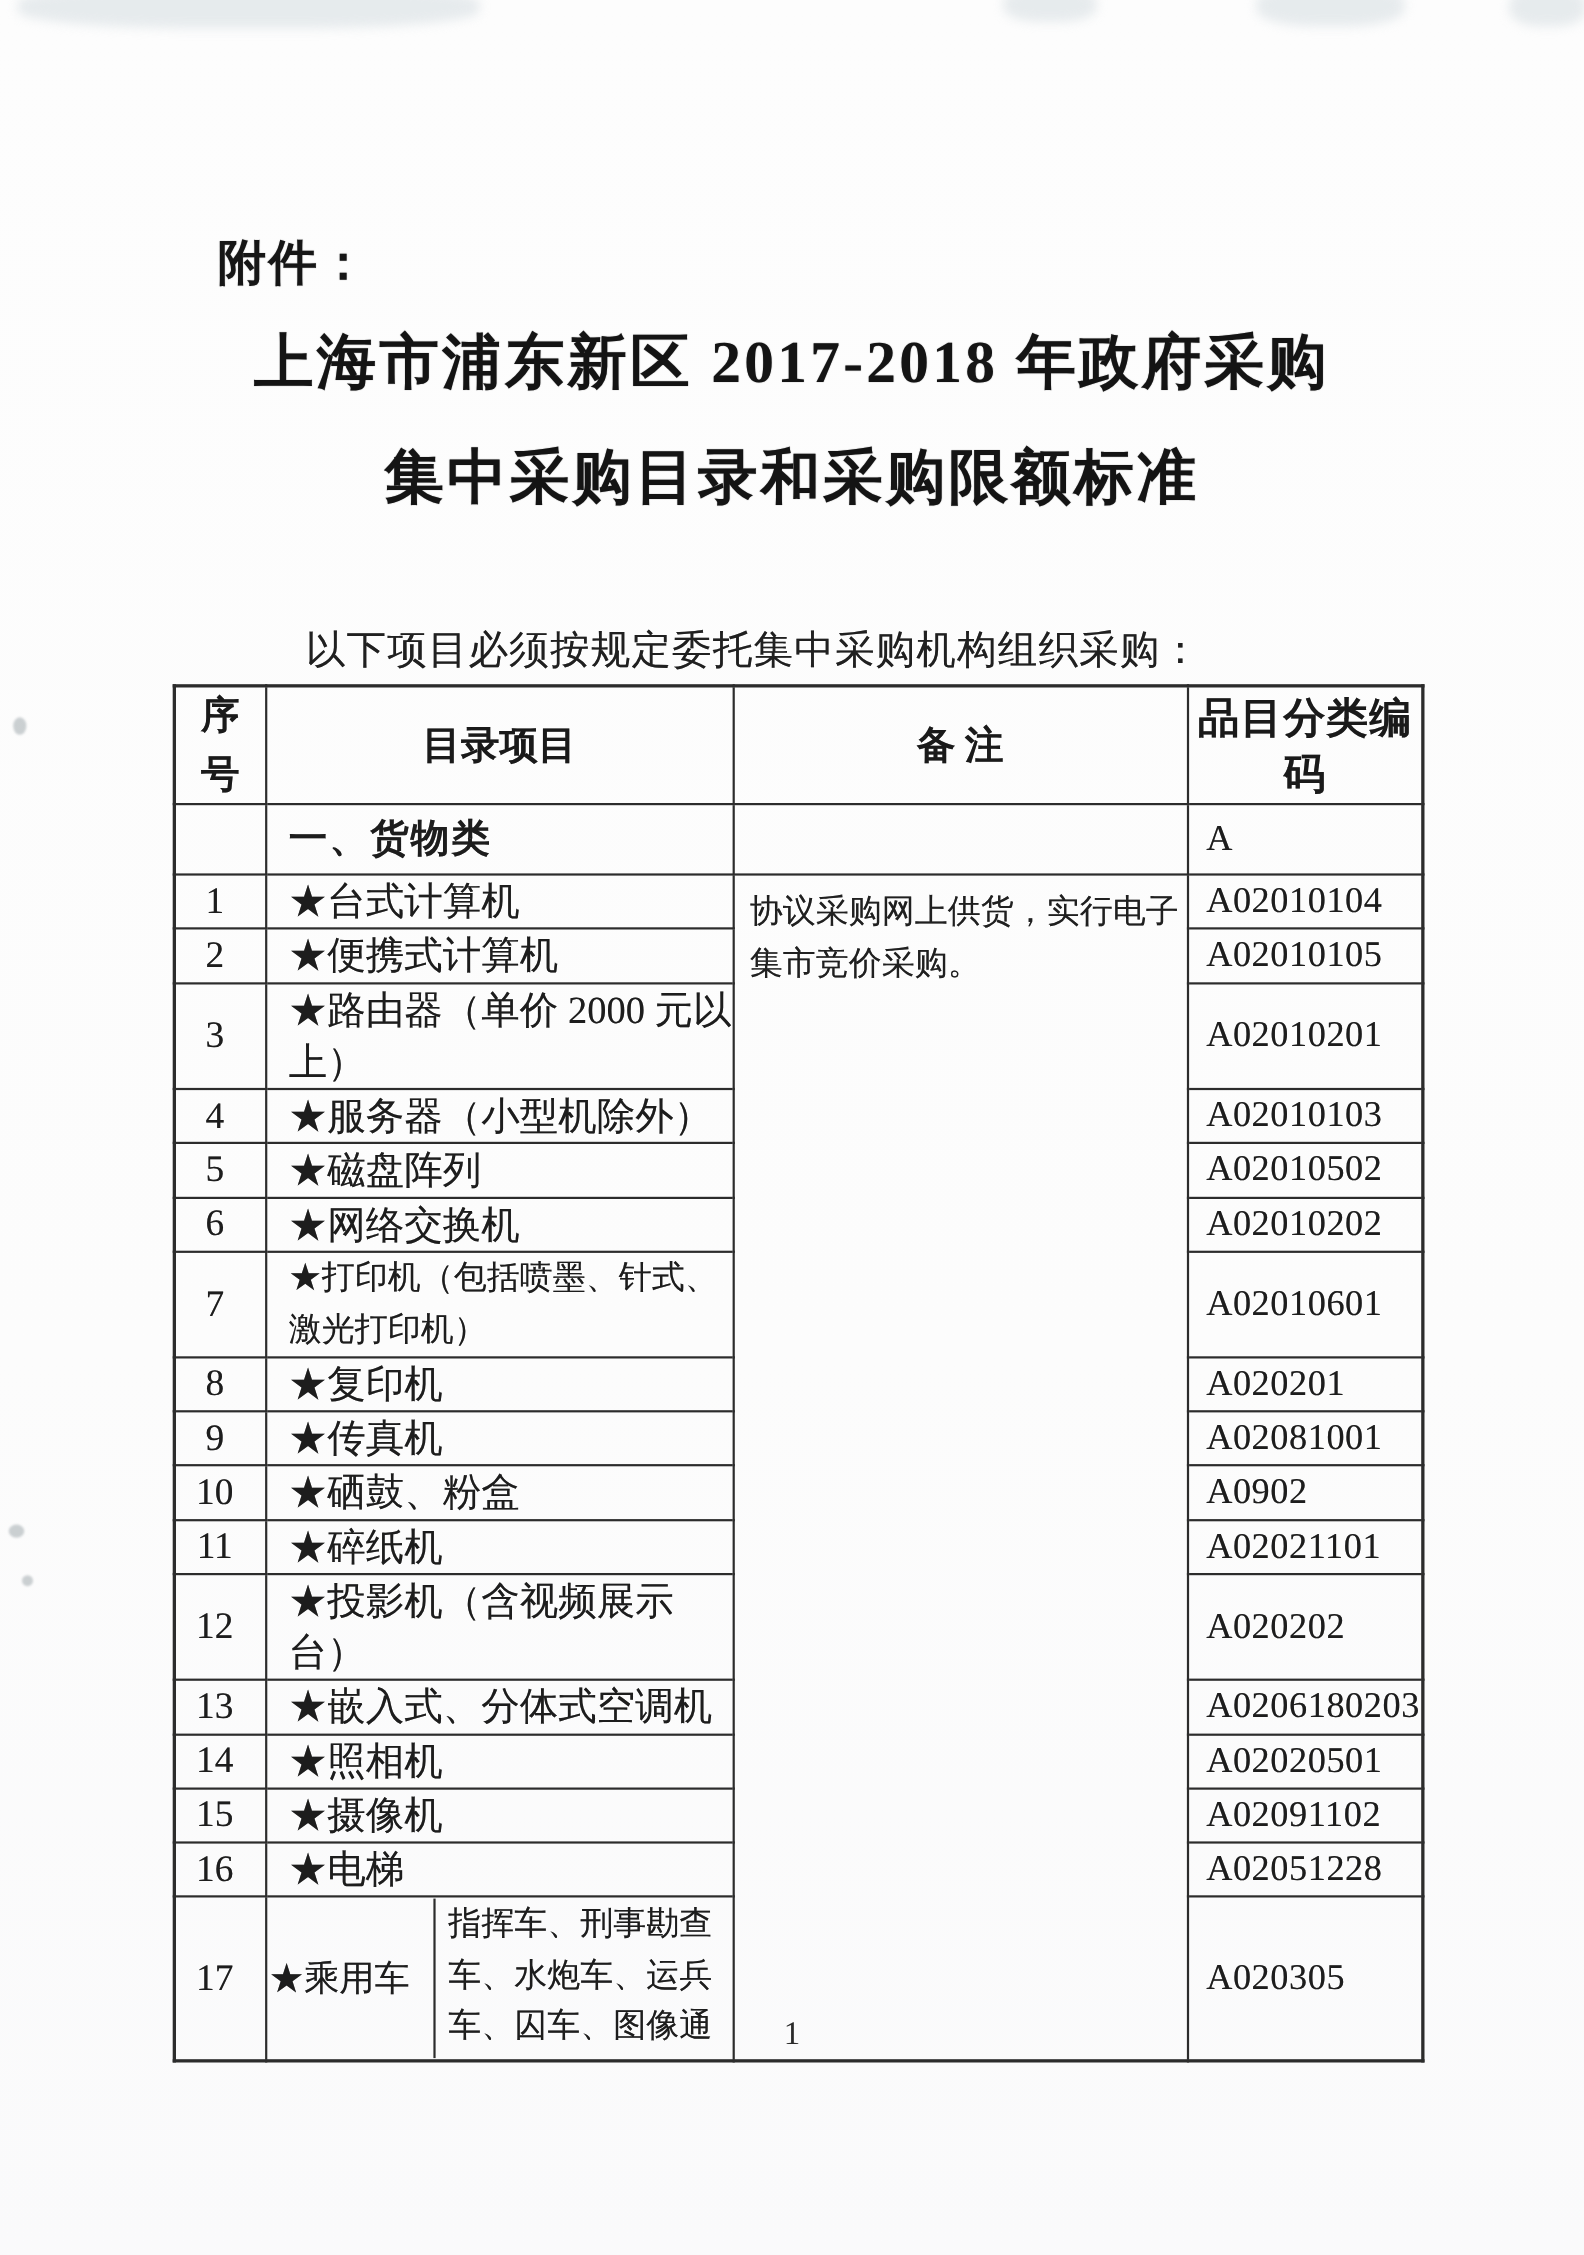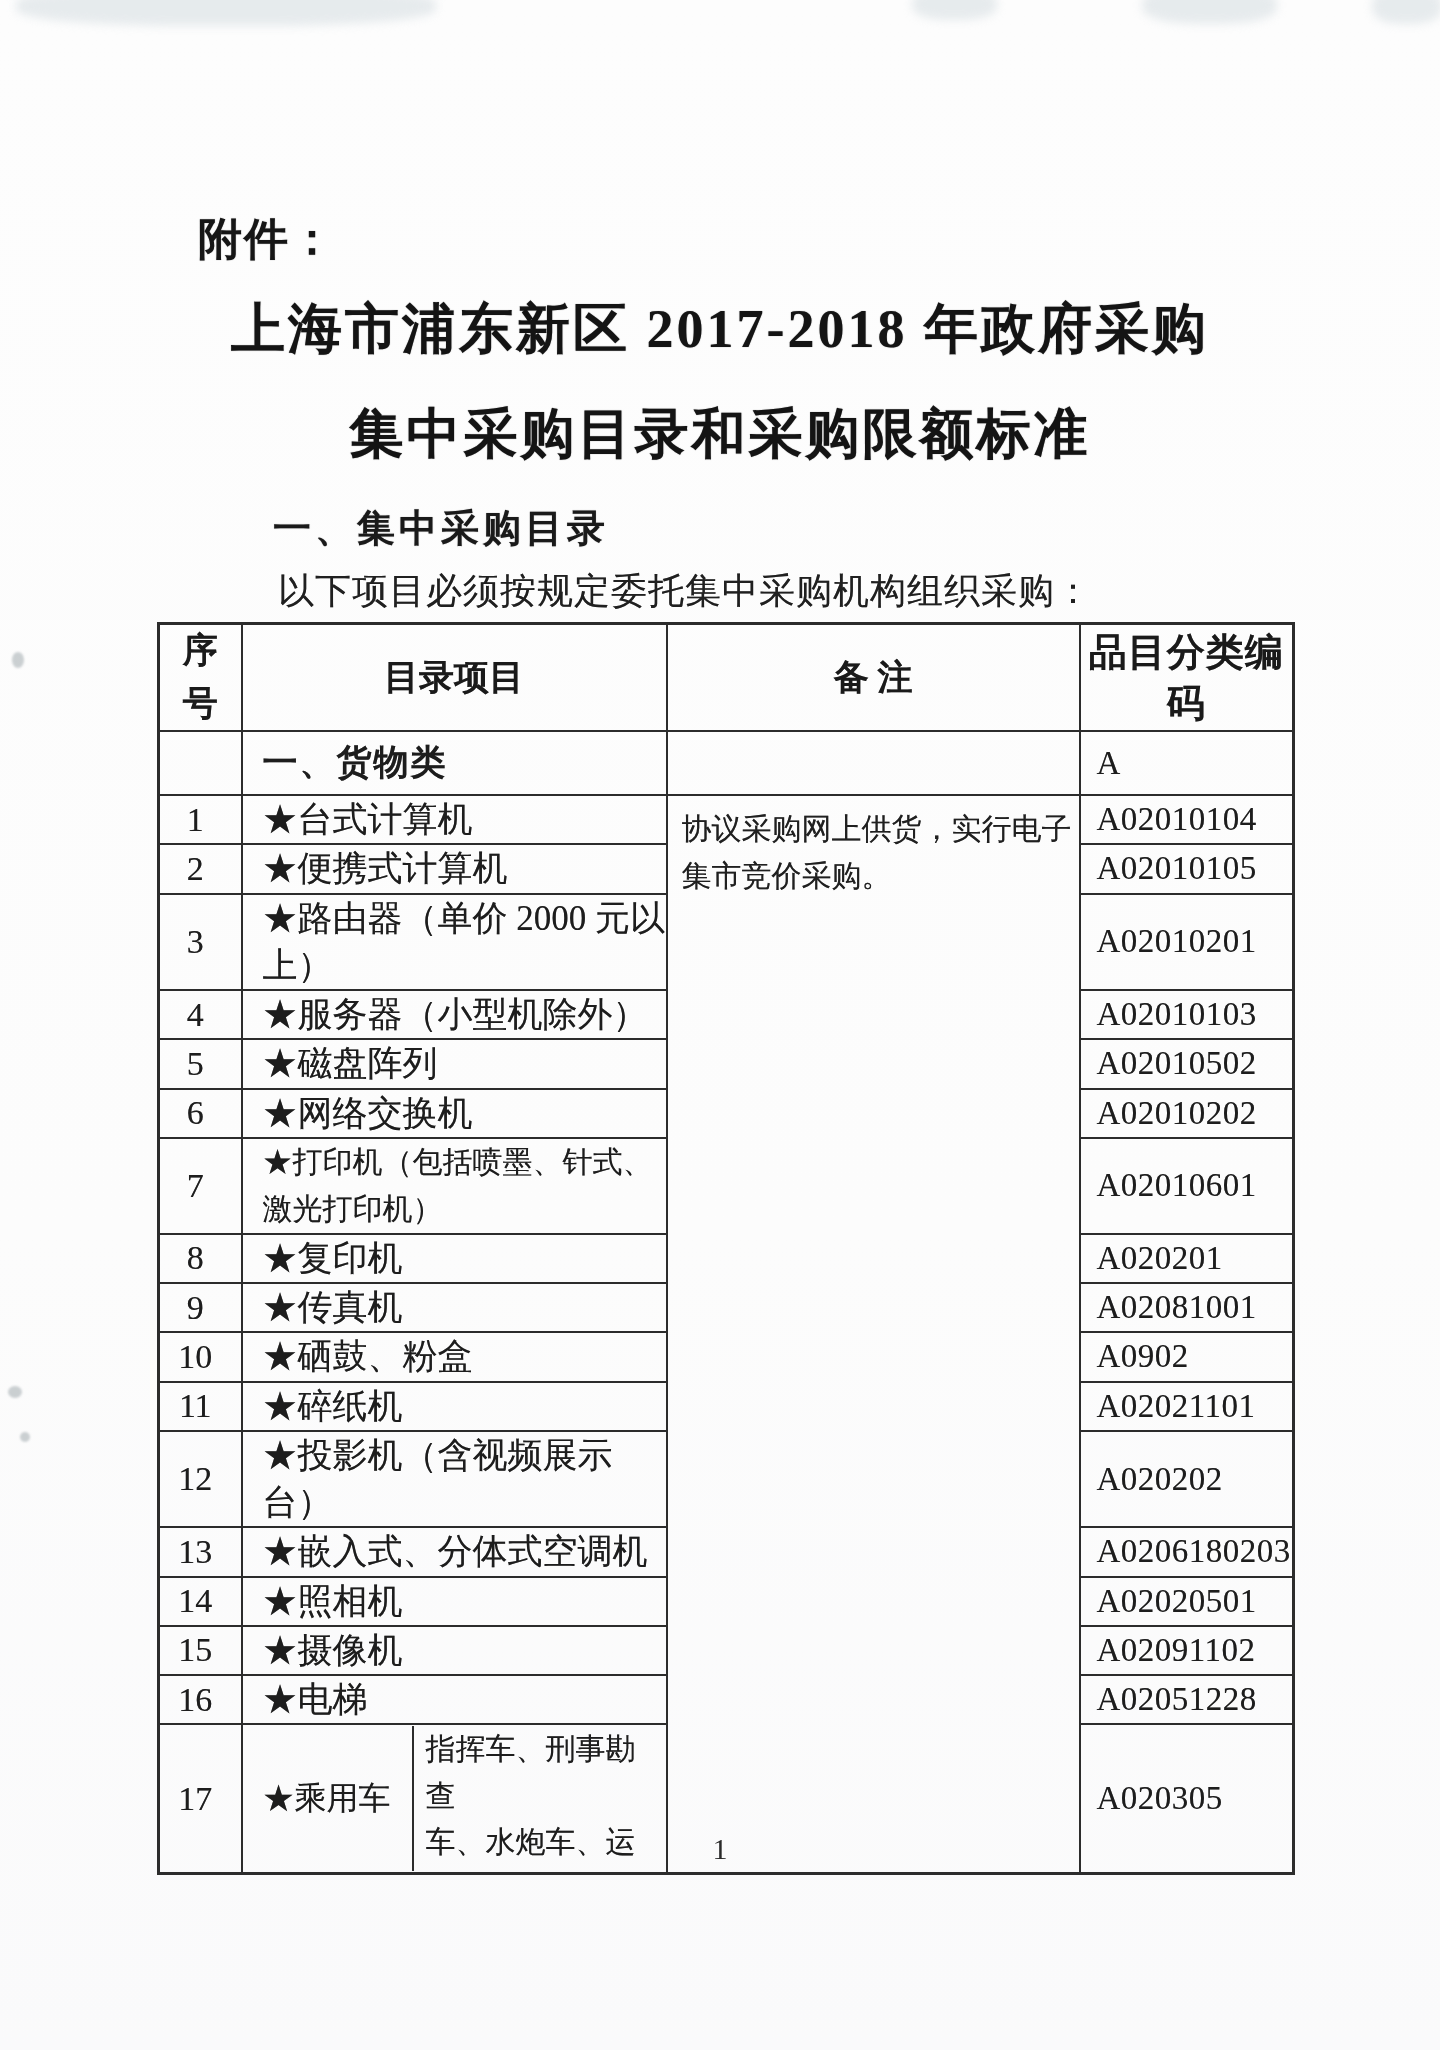--- a/index.html
+++ b/index.html
@@ -58,21 +58,21 @@
   td.item{font-size:35px;text-align:left;padding-left:20px;line-height:1.35;white-space:pre-line;}
   td.item.twoline{font-size:30px;line-height:1.55;}
   tr.cat td.item{font-weight:700;letter-spacing:2px;}
   td.code{font-size:33px;text-align:left;padding-left:16px;letter-spacing:.5px;}
   td.remark-cell{vertical-align:top;padding:10px 6px 0 14px;}
   .remark-text{font-size:30px;line-height:1.55;white-space:pre-line;color:#202020;}
   td.split{padding:0;}
   .split-wrap{display:flex;height:145px;align-items:stretch;}
   .split-left{
     width:149px;flex:0 0 149px;border-right:2px solid #2c2c2c;
-    display:flex;align-items:center;padding-left:20px;font-size:32px;
+    display:flex;align-items:center;padding-left:2px;font-size:32px;
   }
   .split-right{flex:1;padding:0 6px 0 12px;font-size:30px;line-height:1.55;white-space:pre-line;}
   .page-num{
     position:absolute;left:700px;top:1832px;width:40px;text-align:center;
     font-size:30px;color:#2a2a2a;
   }
 </style>
 </head>
 <body>
 
@@ -82,21 +82,20 @@
   <div class="smudge" style="left:912px;top:-12px;width:85px;height:32px;"></div>
   <div class="smudge" style="left:1142px;top:-14px;width:135px;height:38px;"></div>
   <div class="smudge" style="left:1372px;top:-12px;width:70px;height:36px;"></div>
   <div class="speck" style="left:12px;top:652px;width:12px;height:16px;"></div>
   <div class="speck" style="left:8px;top:1386px;width:14px;height:12px;"></div>
   <div class="speck" style="left:20px;top:1432px;width:10px;height:10px;"></div>
 
   <div class="attach">附件：</div>
   <div class="title l1">上海市浦东新区 2017-2018 年政府采购</div>
   <div class="title l2">集中采购目录和采购限额标准</div>
-  <div class="sec-heading">一、集中采购目录</div>
   <div class="intro">以下项目必须按规定委托集中采购机构组织采购：</div>
 
   <table class="doc-table">
     <colgroup>
       <col style="width:83px">
         <col style="width:425px">
         <col style="width:413px">
         <col style="width:214px">
     </colgroup>
     <tbody>

